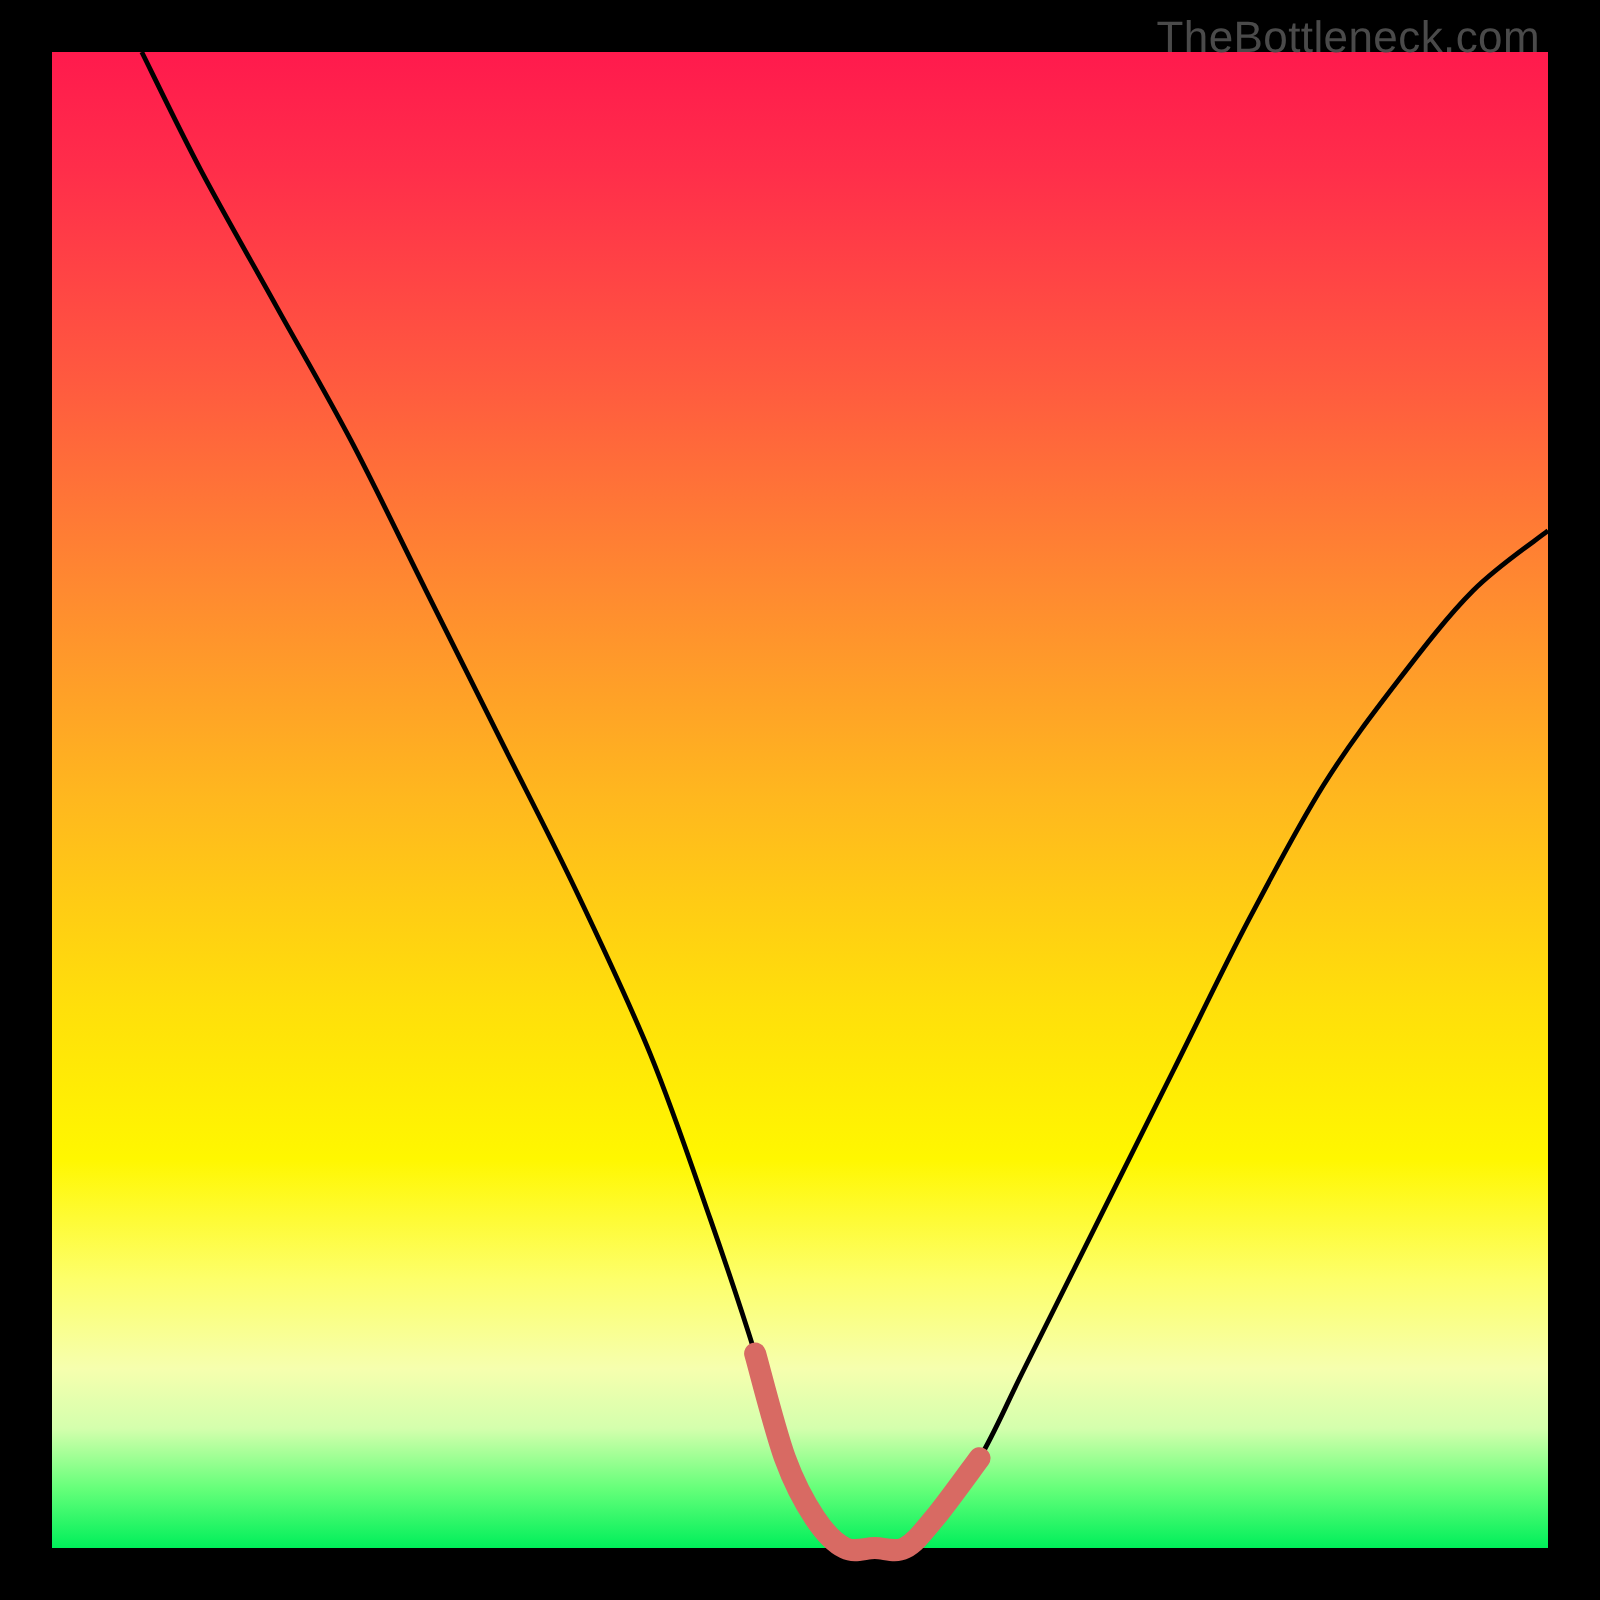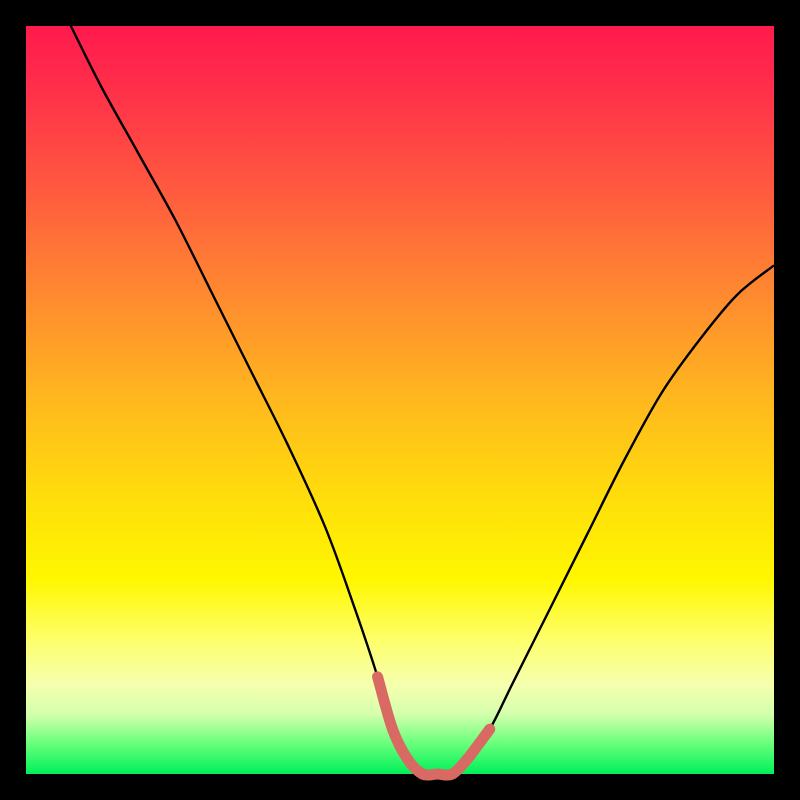--- a/index.html
+++ b/index.html
@@ -61,13 +61,14 @@
 <body>
 
 <div class="frame">
   <div class="plot-area"></div>
 
   <svg class="curve" viewBox="0 0 748 748" preserveAspectRatio="none">
     <path id="curve-path" fill="none" stroke="#000" stroke-width="2.4" d="M 44.879999999999995,0 C 49.86666666666666,9.97333333333332 63.58,38.646666666666576 74.8,59.83999999999992 C 86.02,81.03333333333326 99.73333333333333,104.72000000000007 112.2,127.16000000000008 C 124.66666666666667,149.6000000000001 137.13333333333333,170.79333333333338 149.6,194.48000000000002 C 162.06666666666666,218.16666666666666 174.53333333333333,244.34666666666664 187,269.28 C 199.46666666666667,294.2133333333333 211.93333333333334,319.14666666666665 224.4,344.08 C 236.86666666666667,369.0133333333333 249.33333333333334,392.7 261.8,418.88 C 274.26666666666665,445.06 287.98,473.7333333333333 299.2,501.15999999999997 C 310.41999999999996,528.5866666666666 320.3933333333333,558.5066666666667 329.12,583.44 C 337.8466666666667,608.3733333333334 345.32666666666665,630.8133333333333 351.56,650.76 C 357.79333333333335,670.7066666666667 361.5333333333333,689.4066666666666 366.52,703.12 C 371.50666666666666,716.8333333333334 376.49333333333334,725.56 381.48,733.04 C 386.4666666666667,740.52 391.4533333333333,745.5066666666667 396.44,748 C 401.4266666666667,750.4933333333333 406.41333333333336,748 411.40000000000003,748 C 416.3866666666667,748 421.3733333333333,750.4933333333333 426.35999999999996,748 C 431.34666666666664,745.5066666666667 435.08666666666664,740.52 441.32,733.04 C 447.55333333333334,725.56 456.28,715.5866666666667 463.76,703.12 C 471.24,690.6533333333333 476.22666666666663,678.1866666666667 486.2,658.24 C 496.17333333333335,638.2933333333333 511.1333333333333,608.3733333333334 523.6,583.44 C 536.0666666666667,558.5066666666667 548.5333333333333,533.5733333333333 561,508.64 C 573.4666666666667,483.70666666666665 585.9333333333333,457.5266666666667 598.4,433.84000000000003 C 610.8666666666667,410.15333333333336 623.3333333333333,386.46666666666664 635.8,366.52 C 648.2666666666667,346.5733333333333 660.7333333333333,330.3666666666667 673.2,314.16 C 685.6666666666667,297.9533333333334 698.1333333333333,281.74666666666667 710.6,269.28 C 723.0666666666667,256.8133333333333 741.7666666666667,244.34666666666664 748,239.35999999999996"></path>
     <path id="curve-highlight" fill="none" stroke="#d86a63" stroke-width="11" stroke-linecap="round" d="M 351.56,650.76 C 354.05333333333334,659.4866666666667 361.5333333333333,689.4066666666666 366.52,703.12 C 371.50666666666666,716.8333333333334 376.49333333333334,725.56 381.48,733.04 C 386.4666666666667,740.52 391.4533333333333,745.5066666666667 396.44,748 C 401.4266666666667,750.4933333333333 406.41333333333336,748 411.40000000000003,748 C 416.3866666666667,748 421.3733333333333,750.4933333333333 426.35999999999996,748 C 431.34666666666664,745.5066666666667 435.08666666666664,740.52 441.32,733.04 C 447.55333333333334,725.56 460.02,708.1066666666667 463.76,703.12"></path>
   </svg>
 
+  <div class="watermark">TheBottleneck.com</div>
 </div>
 
 </body></html>

